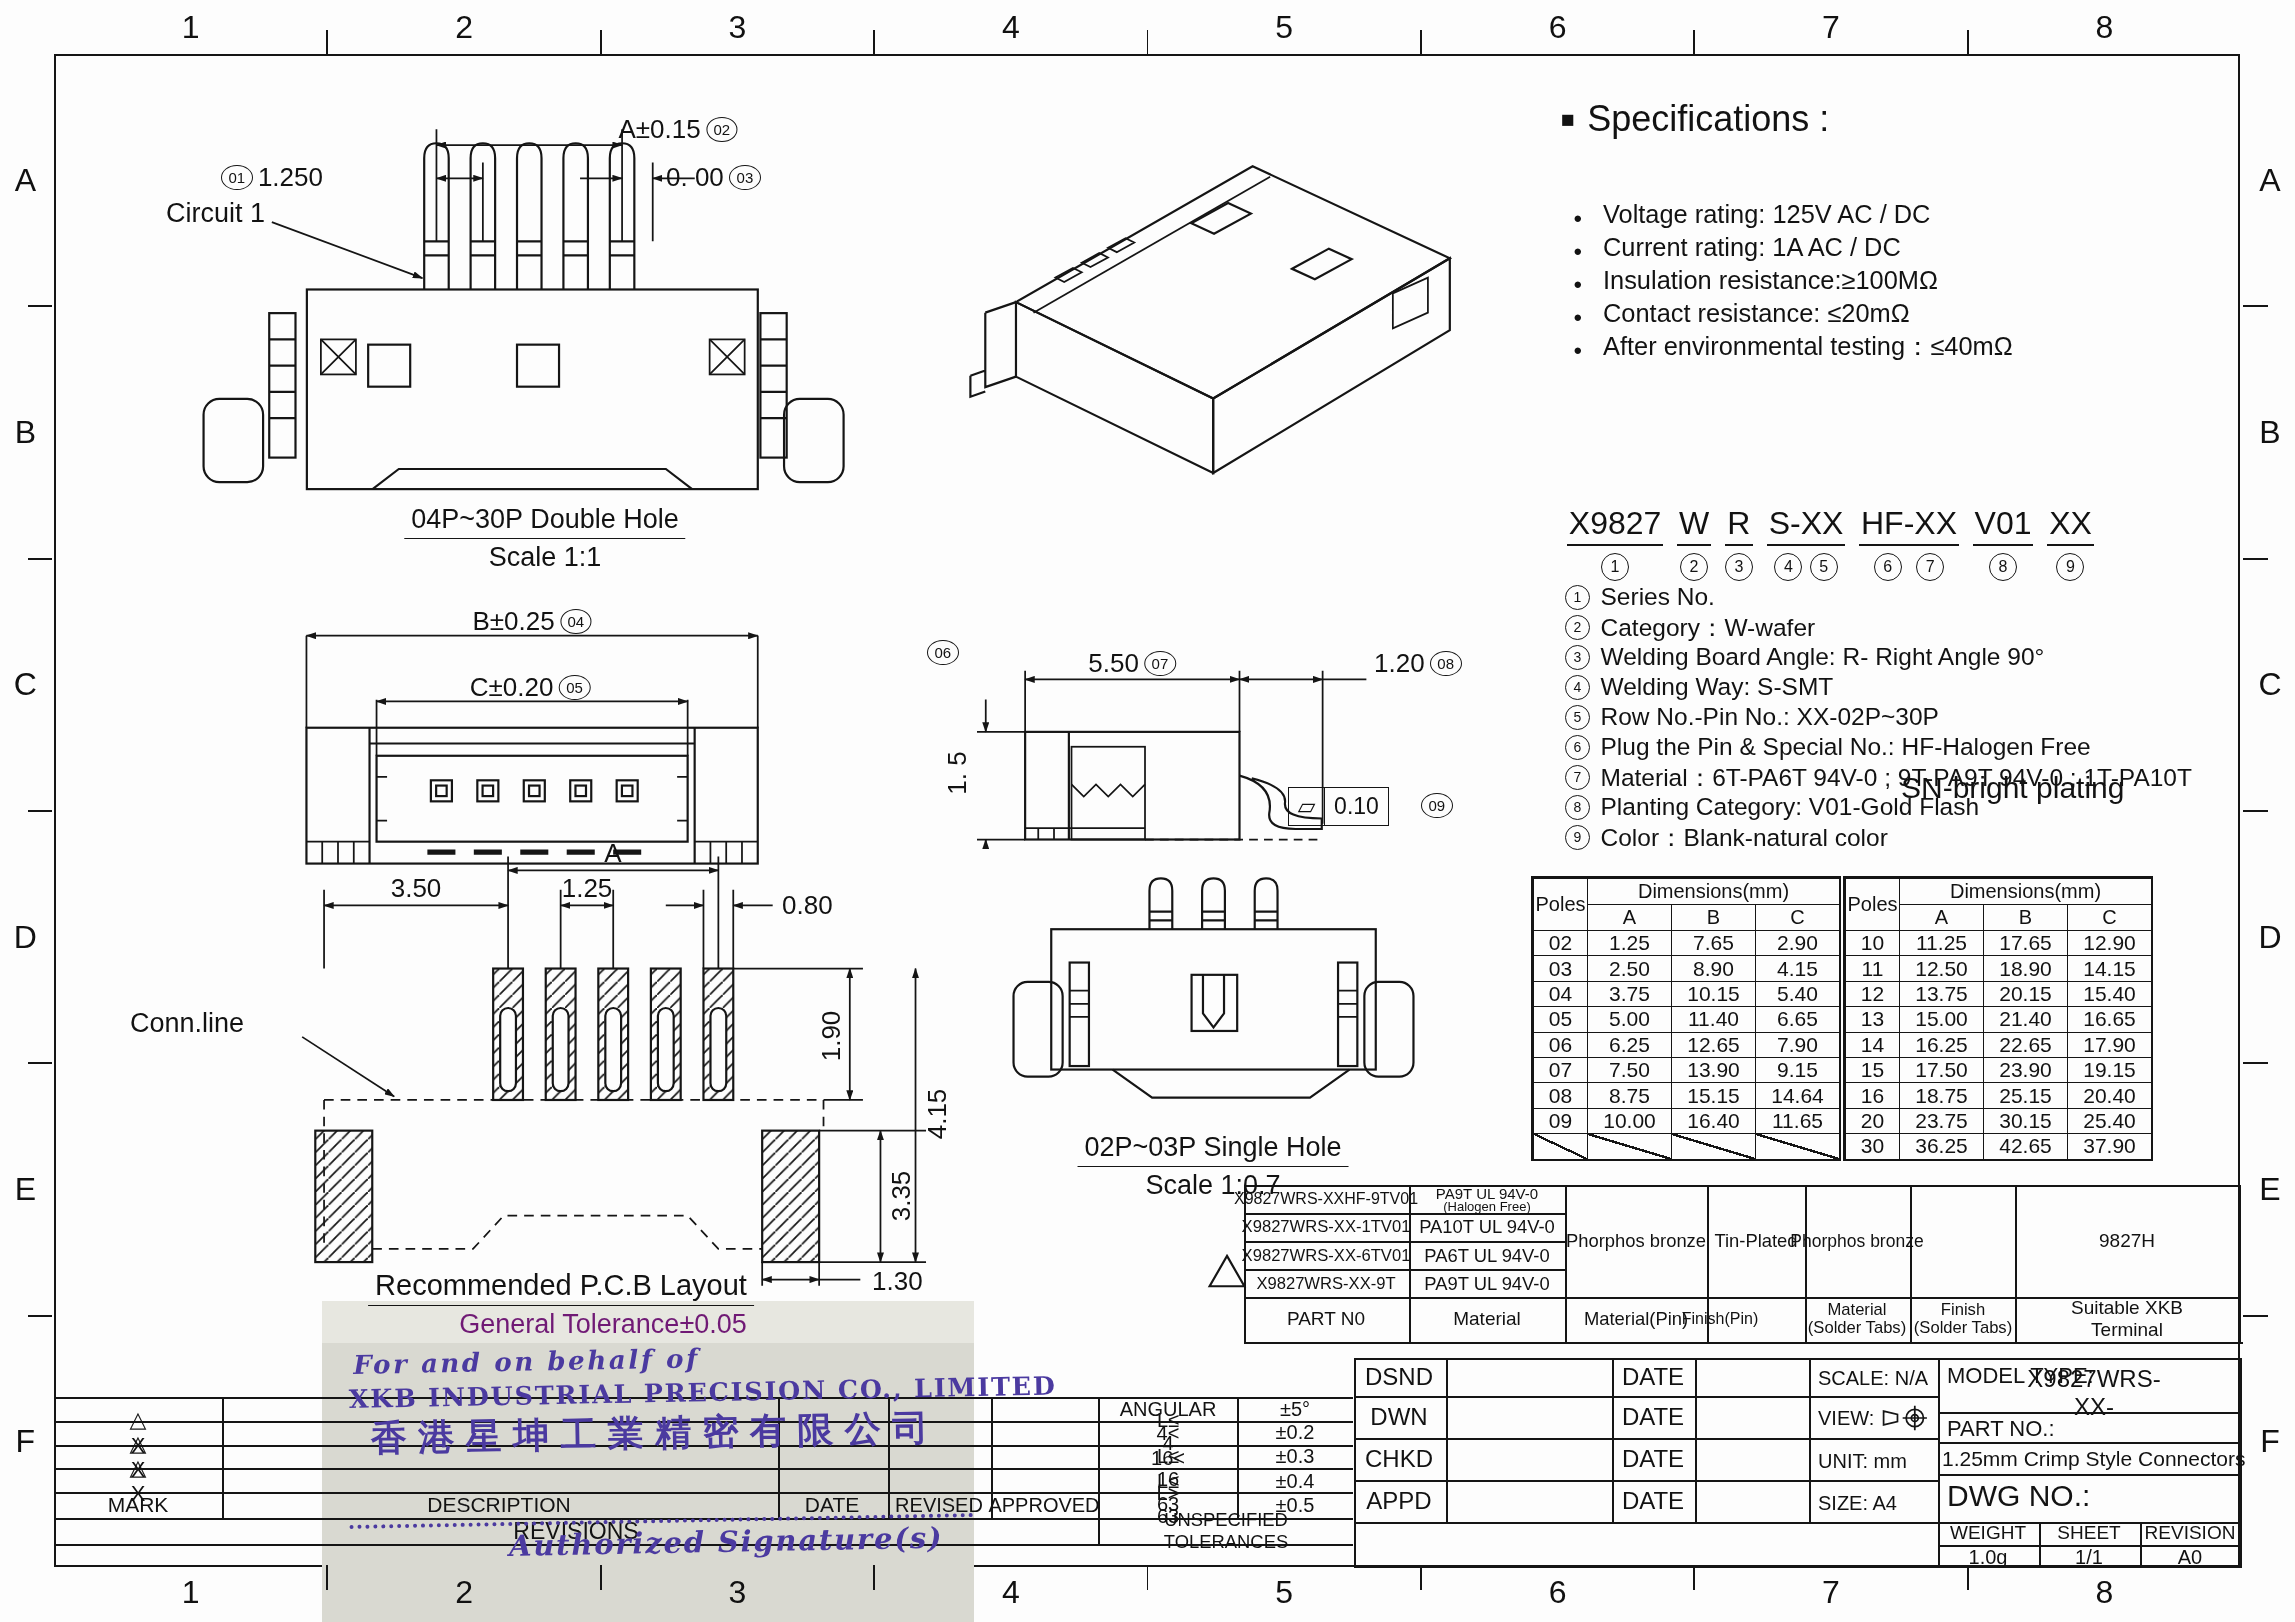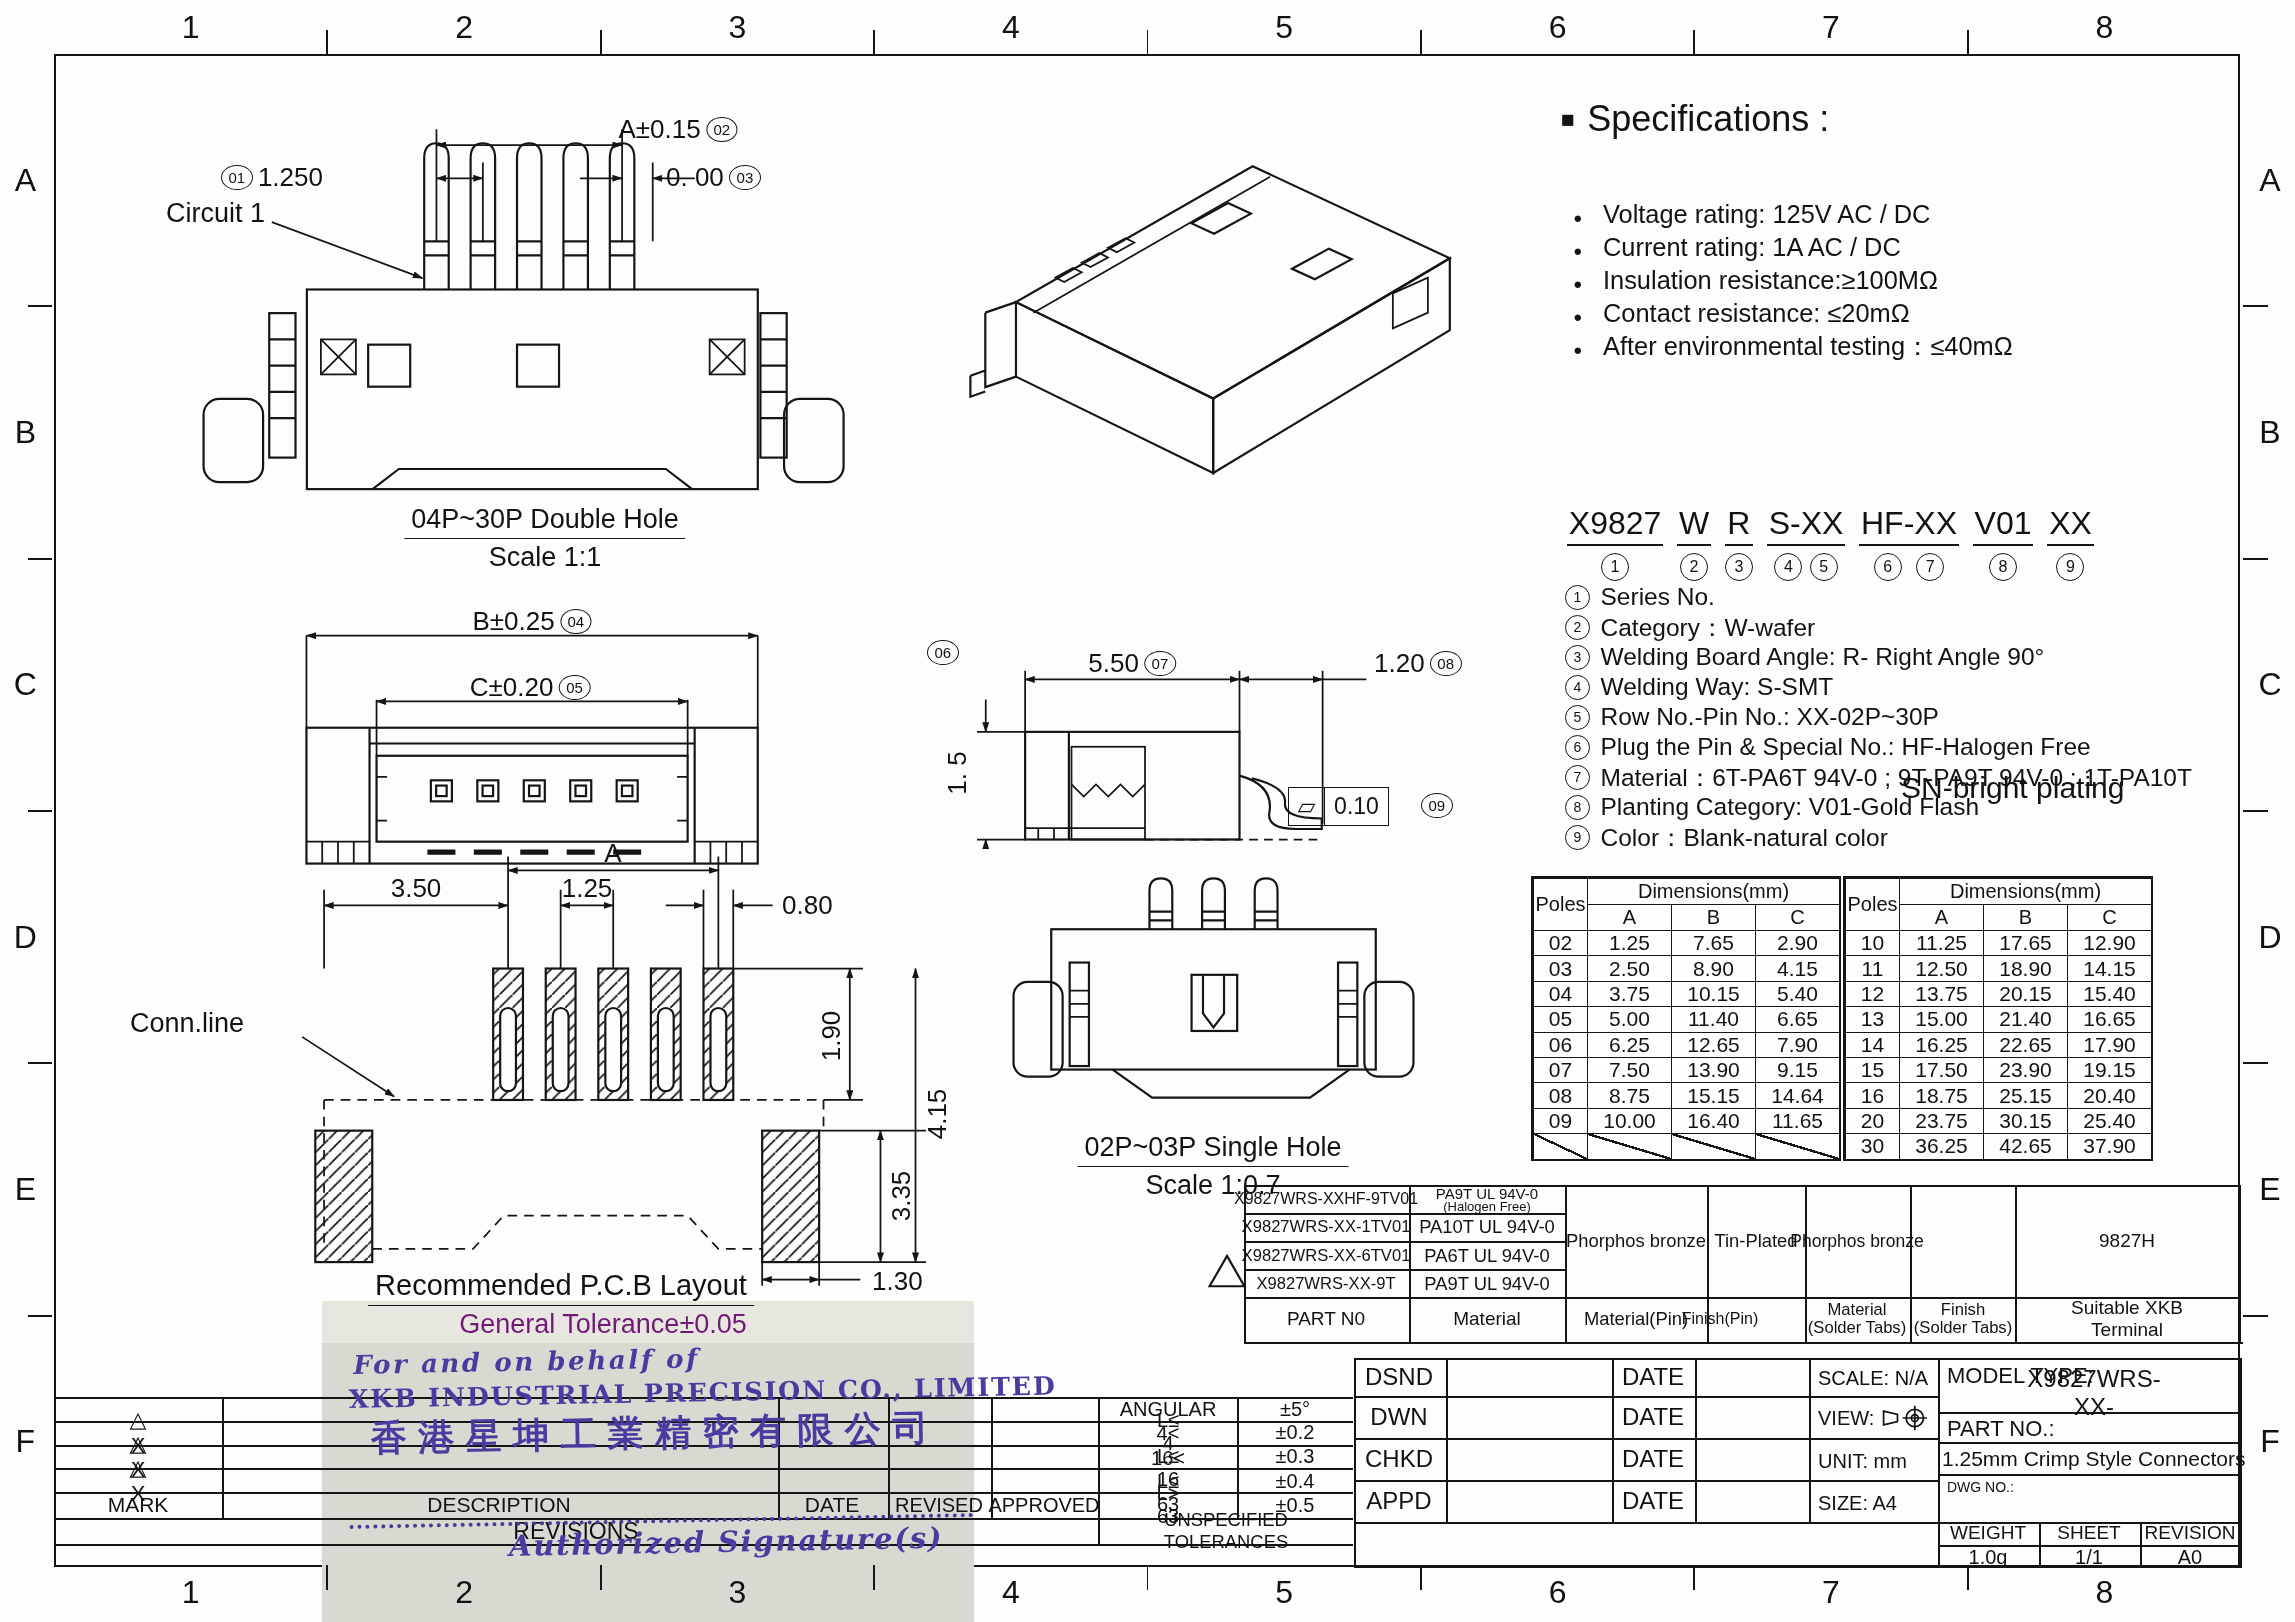--- a/index.html
+++ b/index.html
@@ -651,21 +651,21 @@
           <circle cx="40" cy="15" r="4"></circle>
         <path d="M26,15 H54 M40,1 V29 M4,7 L20,11 V19 L4,23 Z"></path>
       </svg>
     </div>
     <div class="txt" style="left:1818px;top:1450px;font-size:20px">UNIT:  mm</div>
     <div class="txt" style="left:1818px;top:1492px;font-size:20px">SIZE:  A4</div>
     <div class="txt" style="left:1947px;top:1363px;font-size:22px">MODEL TYPE:</div>
     <div class="ctx" style="left:2094px;top:1393px;font-size:24px">X9827WRS-XX-</div>
     <div class="txt" style="left:1947px;top:1416px;font-size:22px">PART NO.:</div>
     <div class="txt" style="left:1942px;top:1447px;font-size:21px">1.25mm Crimp Style Connectors</div>
-    <div class="txt" style="left:1947px;top:1479px;font-size:14px">DWG NO.:</div>
+    <div class="txt" style="left:1947px;top:1479px;font-size:30px">DWG NO.:</div>
     <div class="ctx" style="left:1988px;top:1533px;font-size:19px">WEIGHT</div>
     <div class="ctx" style="left:2089px;top:1533px;font-size:19px">SHEET</div>
     <div class="ctx" style="left:2190px;top:1533px;font-size:19px">REVISION</div>
     <div class="ctx" style="left:1988px;top:1557px;font-size:20px">1.0g</div>
     <div class="ctx" style="left:2089px;top:1557px;font-size:20px">1/1</div>
     <div class="ctx" style="left:2190px;top:1557px;font-size:20px">A0</div>
   </div>
 
   <div class="stamp">
     <div class="st1">For and on behalf of</div>

